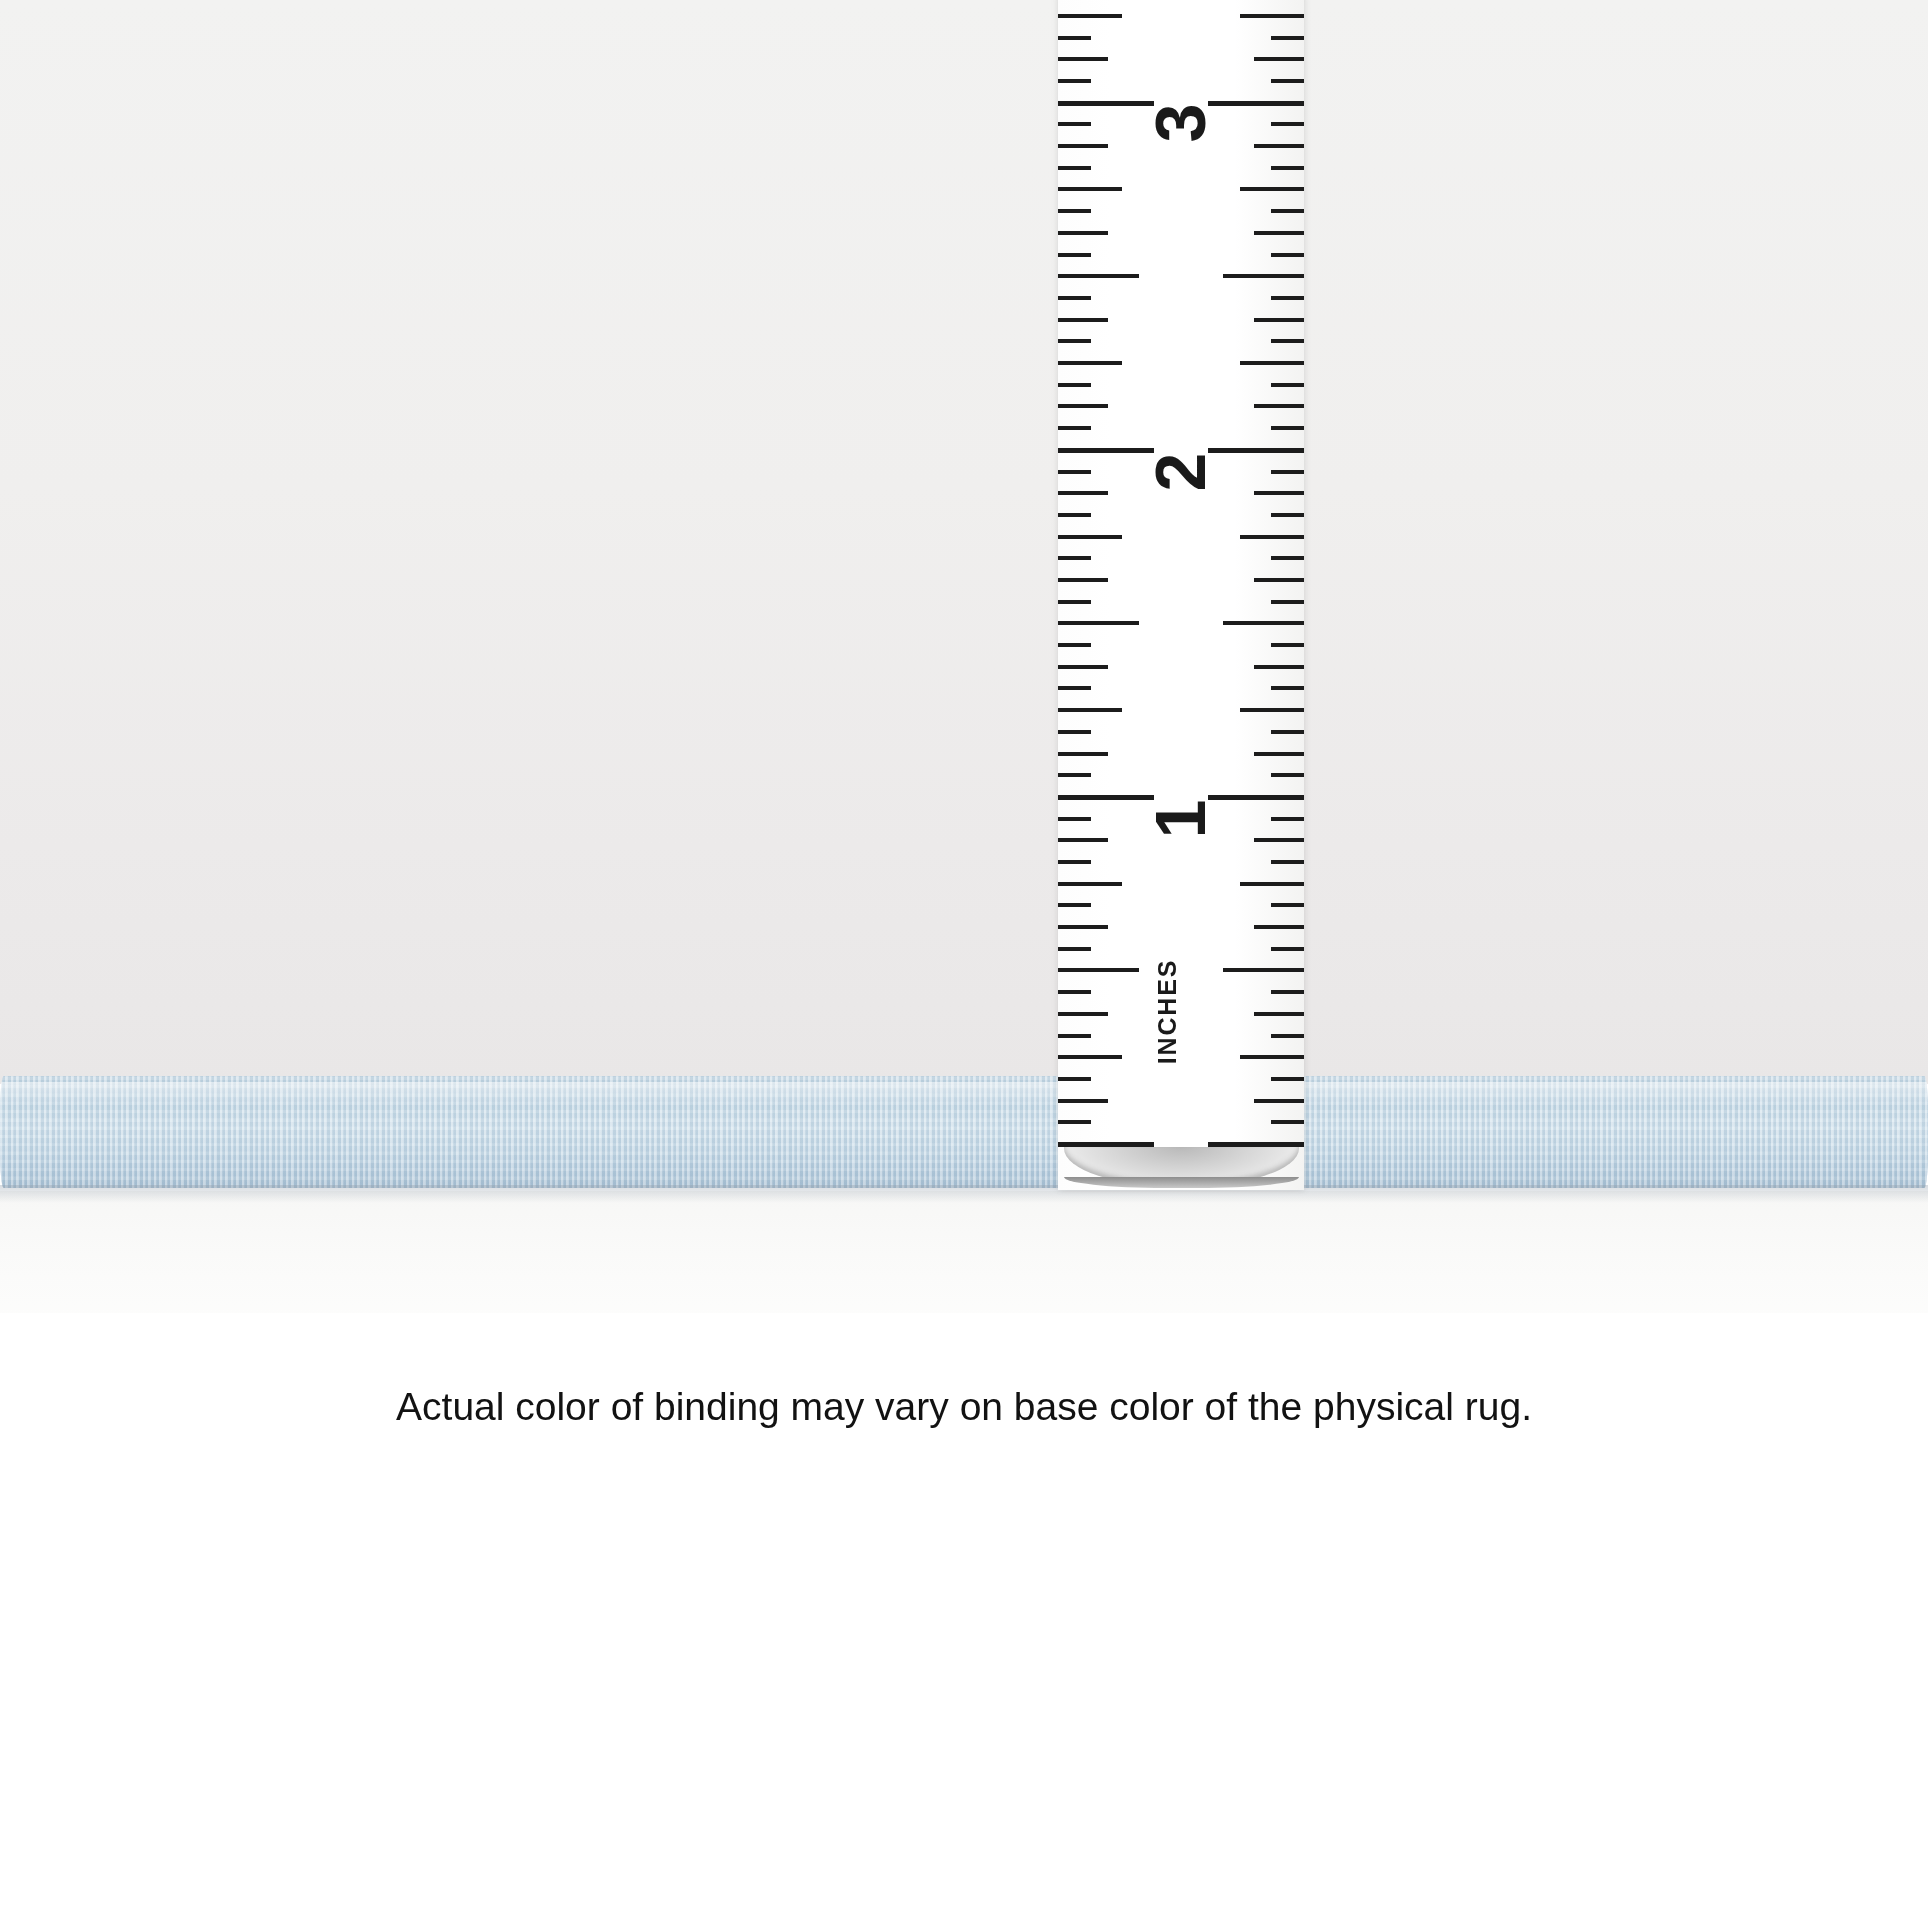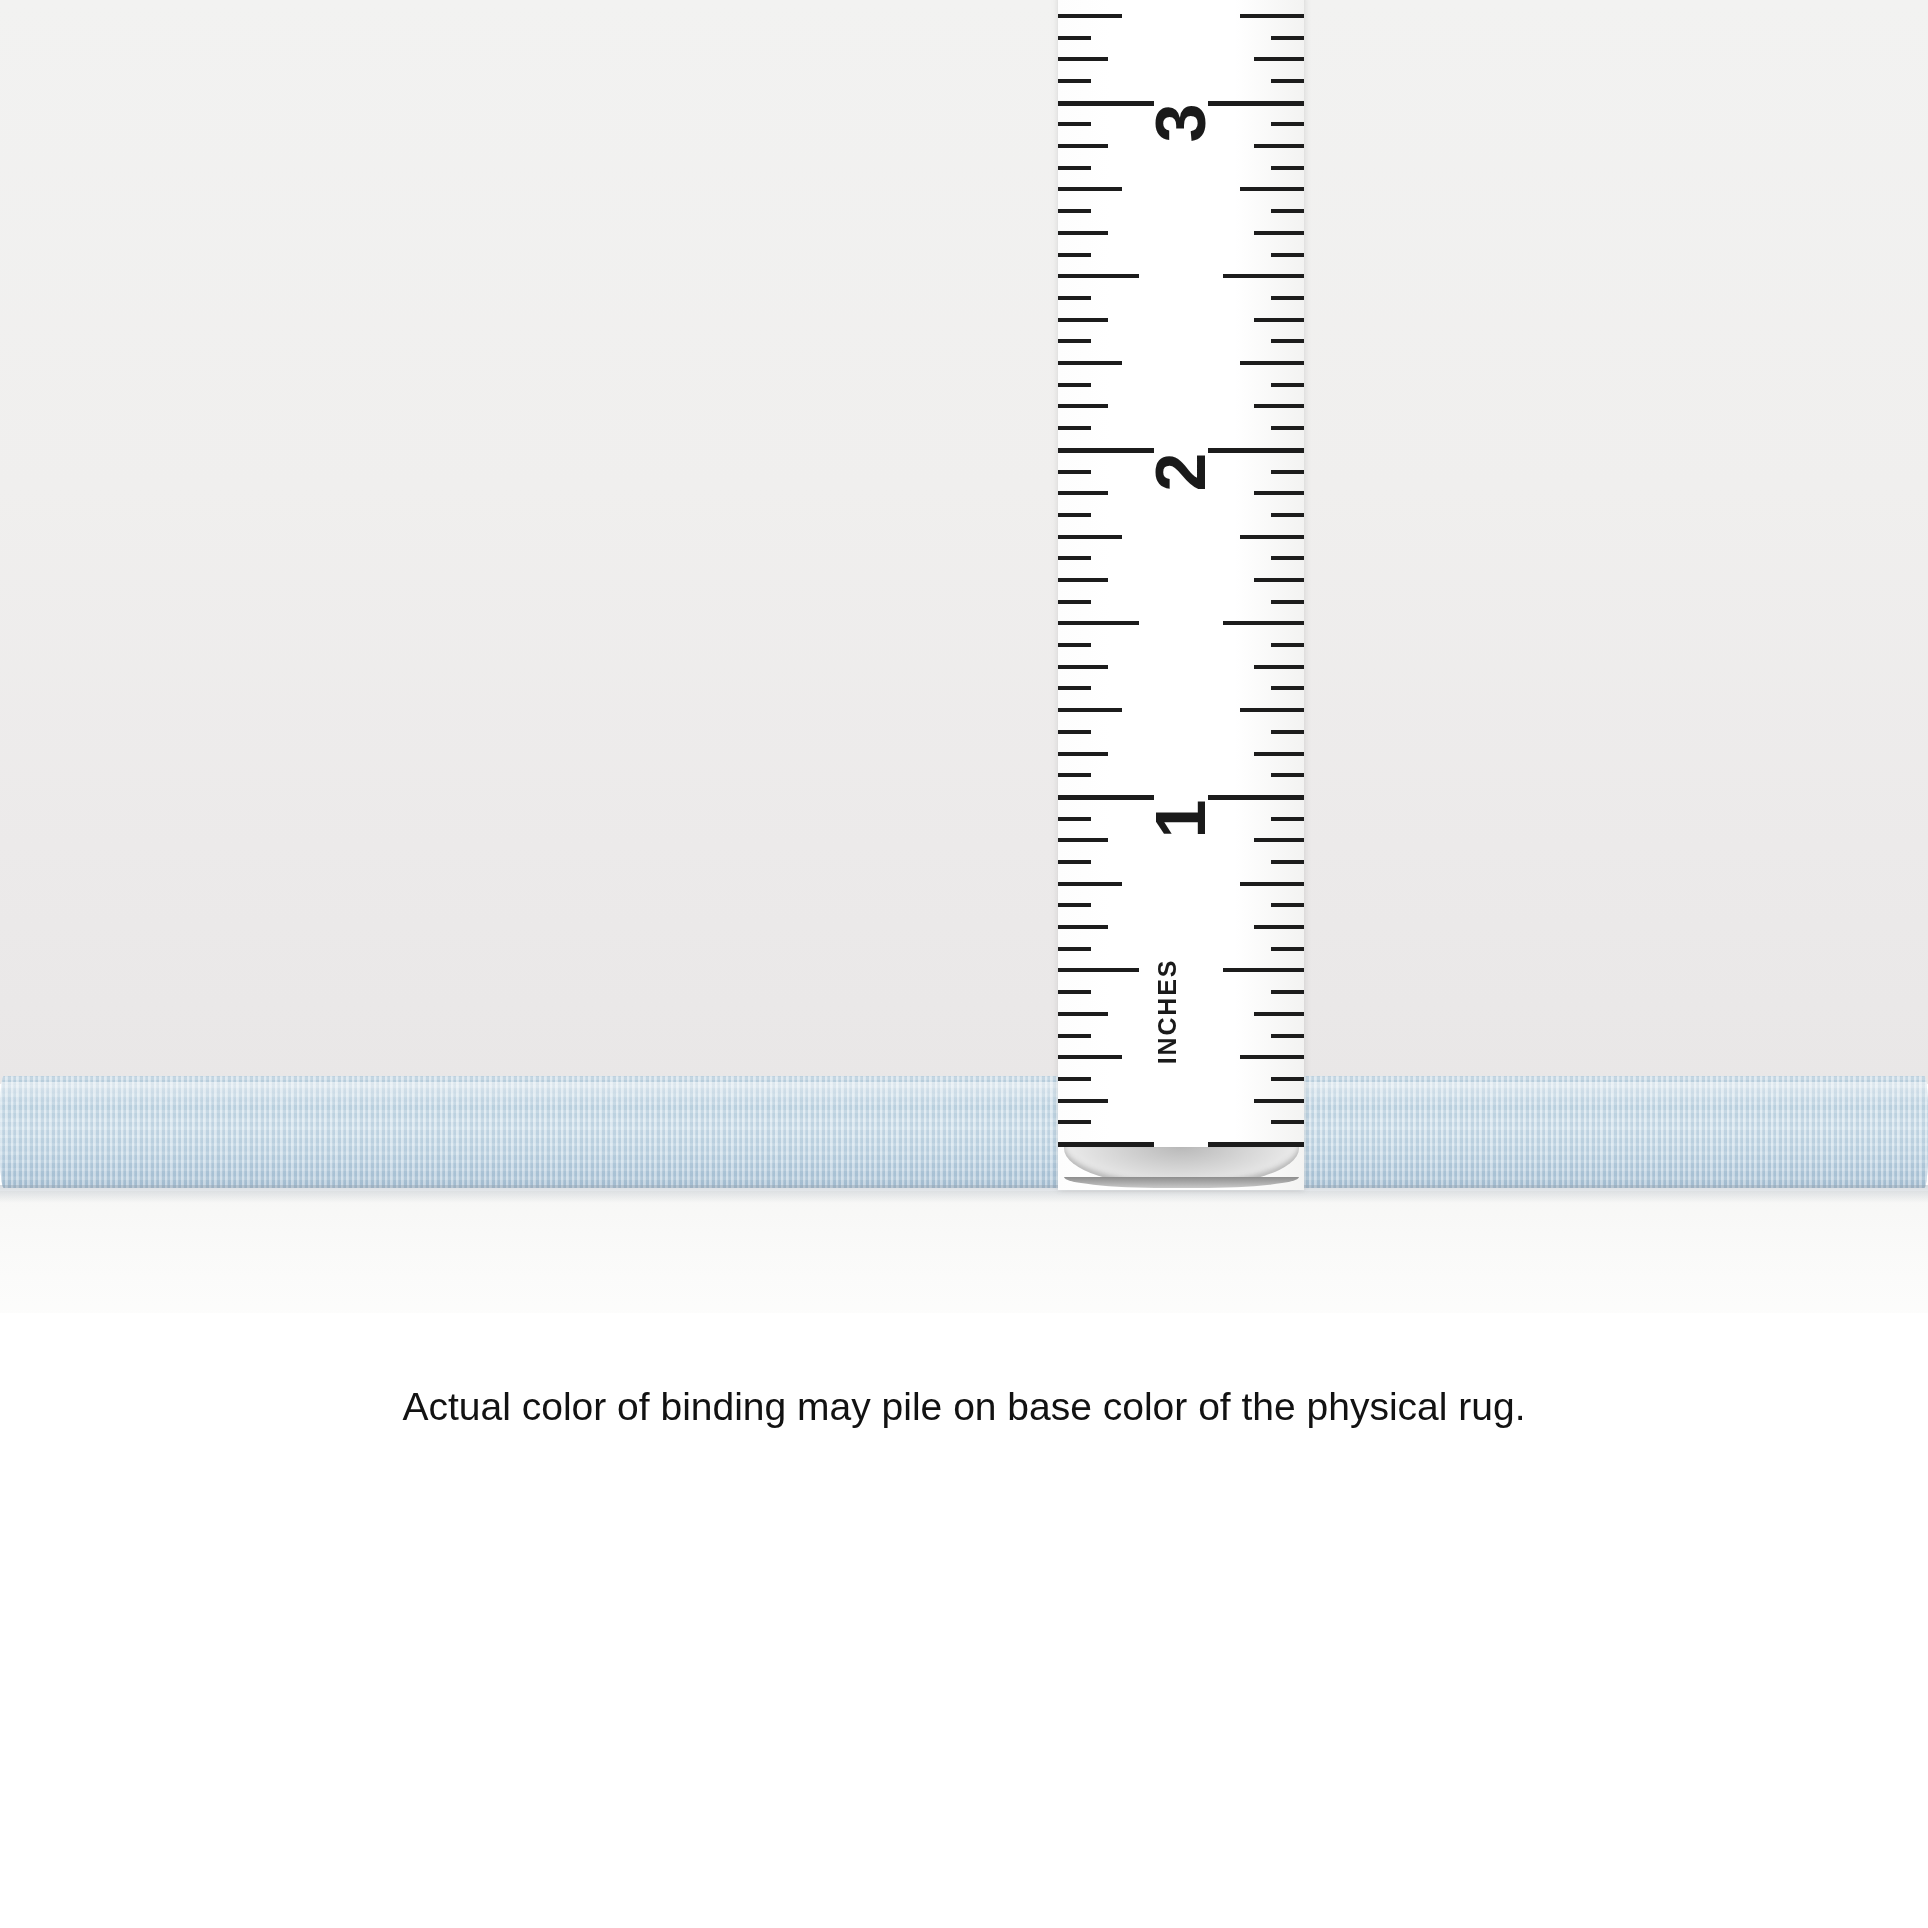--- a/index.html
+++ b/index.html
@@ -335,17 +335,17 @@
 
       <div class="ruler-inches" style="left:31px; top:1001px;">INCHES</div>
 
       <div class="ruler-tip"></div>
       <div class="ruler-tip-edge"></div>
     </div>
 
   </div>
 
   <div class="caption">
-    <span class="line">Actual color of binding may pile on base color of the physical rug.</span>
+    <span class="line">Actual color of binding may vary on base color of the physical rug.</span>
   </div>
 
 </div>
 
 
 </body></html>

